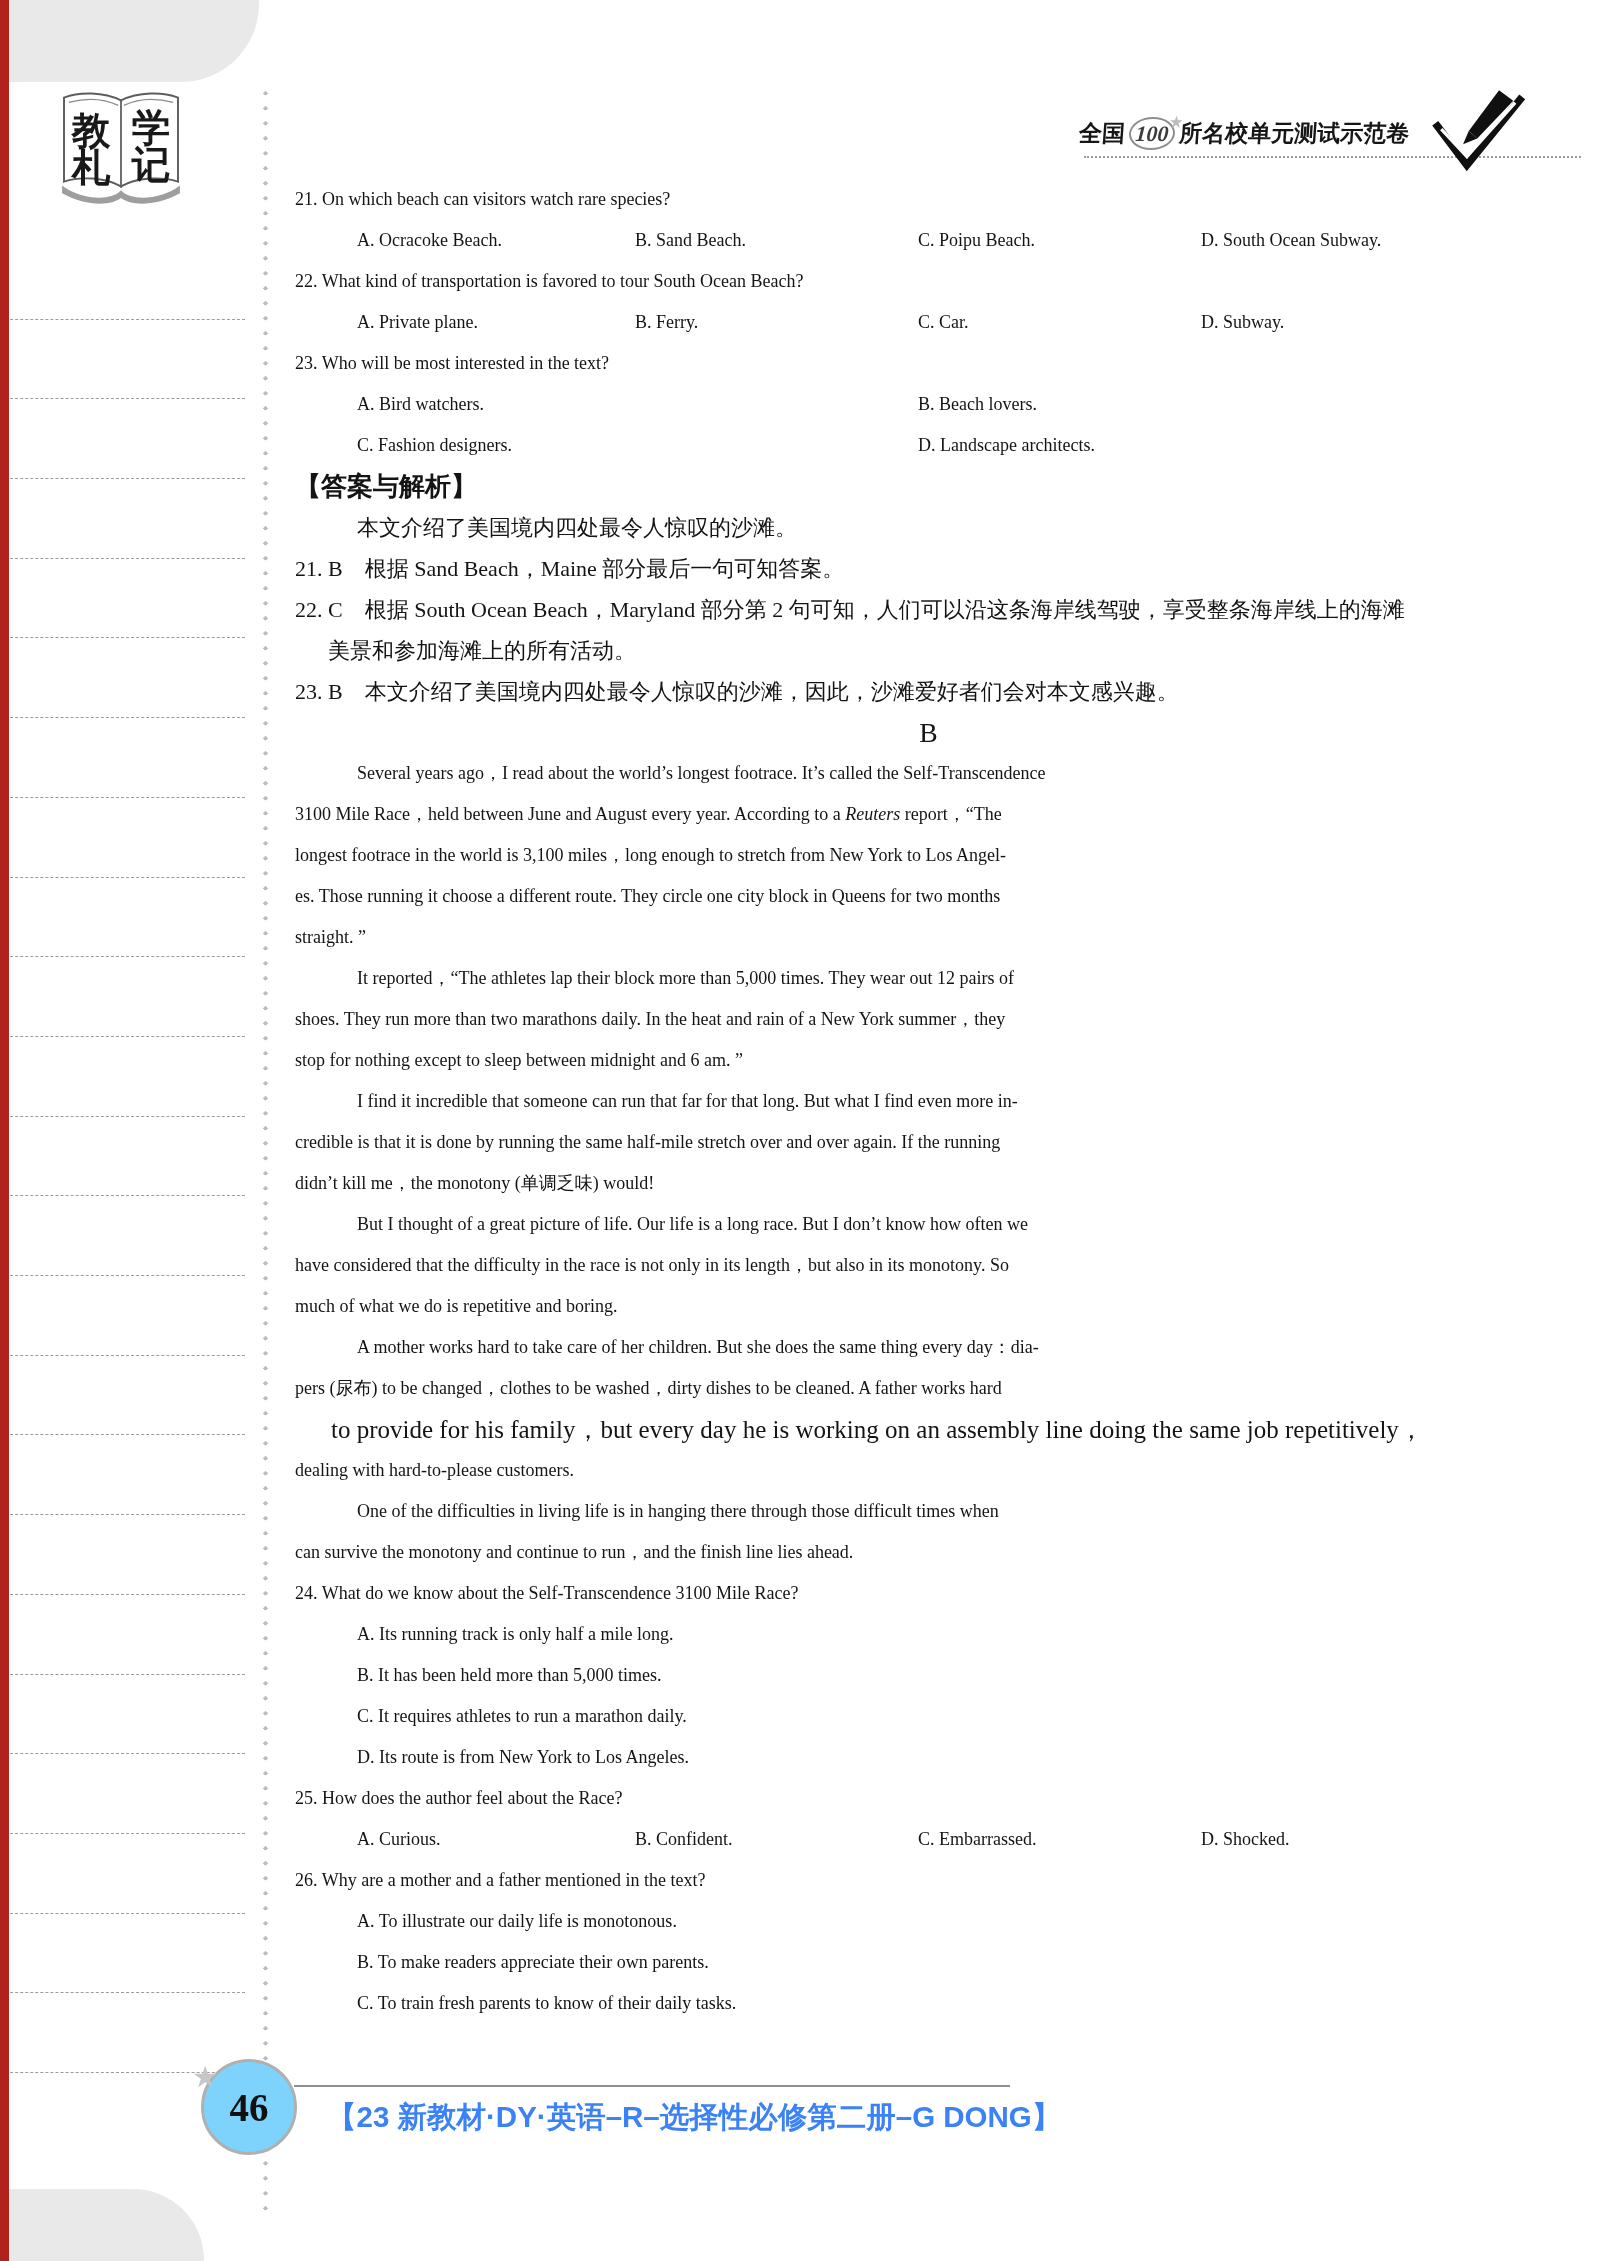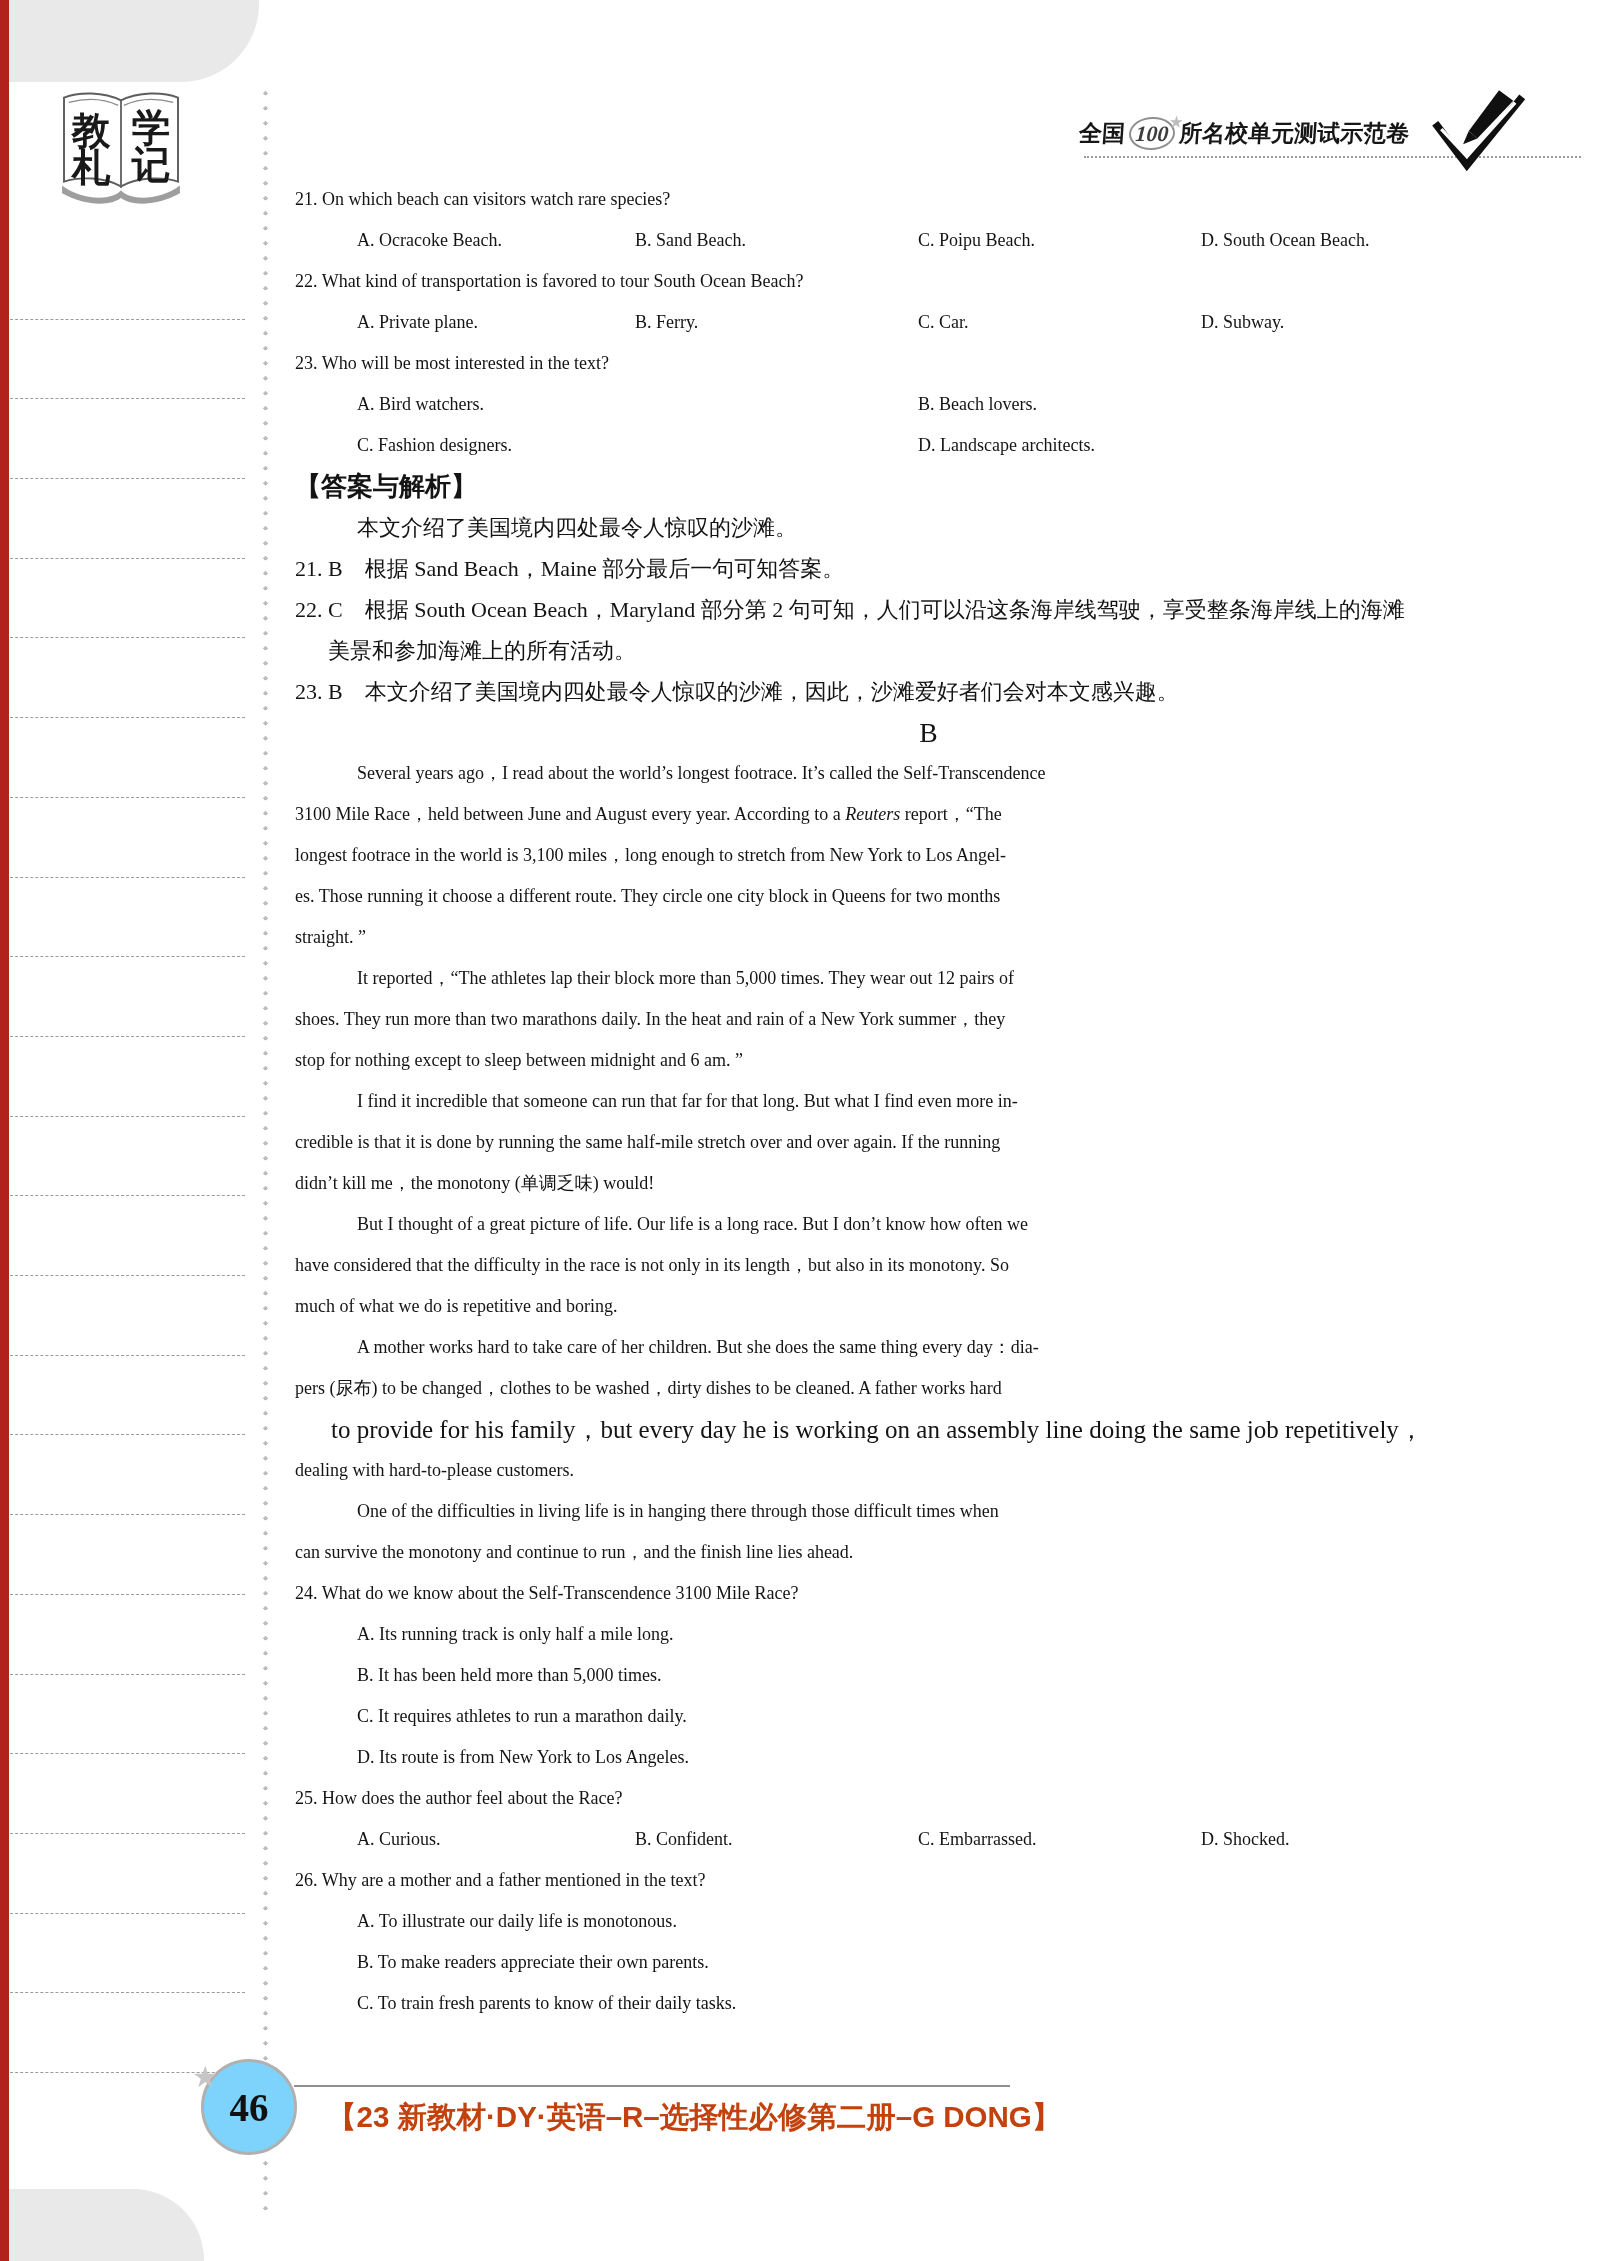--- a/index.html
+++ b/index.html
@@ -46,21 +46,21 @@
   .center{text-align:center;font-size:27.6px;}
   .it{font-style:italic;margin-top:48px;}
   
   .page-circle{position:absolute;left:201px;top:2059px;width:90px;height:90px;border-radius:50%;
                background:#7dd3fc;border:3.3px solid #b0b0b0;z-index:4;display:flex;align-items:center;
                justify-content:center;font-weight:700;font-size:39px;color:#111;
                font-family:"Liberation Serif",serif;}
   .circle-star{position:absolute;left:192px;top:2060px;font-size:29.5px;color:#c6c6c6;z-index:5;}
   .footer-rule{position:absolute;left:294px;top:2085px;width:716px;height:2.4px;background:#8f8f8f;z-index:3;}
   .footer-text{position:absolute;left:327px;top:2096px;height:41px;line-height:41px;z-index:3;
-               font-family:"Liberation Sans",sans-serif;font-weight:700;font-size:29.5px;color:#c2410c;
+               font-family:"Liberation Sans",sans-serif;font-weight:700;font-size:29.5px;color:#3b82f6;
                white-space:nowrap;}
 </style>
 </head>
 <body>
 
 <div class="page">
 
   <div class="red-strip"></div>
   <div class="corner-tl"></div>
   <div class="corner-bl"></div>
@@ -121,21 +121,21 @@
     <polygon points="148,2 178,24 102,104 84,88" fill="#101010"></polygon>
     <polygon points="84,88 102,104 72,116" fill="#101010"></polygon>
   </svg>
 
   <div id="content" class="content">
       <div class="line q">21. On which beach can visitors watch rare species?</div>
       <div class="line opts4">
         <span class="optcol" style="left: 62px;">A. Ocracoke Beach.</span>
         <span class="optcol" style="left: 340px;">B. Sand Beach.</span>
         <span class="optcol" style="left: 623px;">C. Poipu Beach.</span>
-        <span class="optcol" style="left: 906px;">D. South Ocean Beach.</span>
+        <span class="optcol" style="left: 906px;">D. South Ocean Subway.</span>
       </div>
       <div class="line q">22. What kind of transportation is favored to tour South Ocean Beach?</div>
       <div class="line opts4">
         <span class="optcol" style="left: 62px;">A. Private plane.</span>
         <span class="optcol" style="left: 340px;">B. Ferry.</span>
         <span class="optcol" style="left: 623px;">C. Car.</span>
         <span class="optcol" style="left: 906px;">D. Subway.</span>
       </div>
       <div class="line q">23. Who will be most interested in the text?</div>
       <div class="line opts2">

